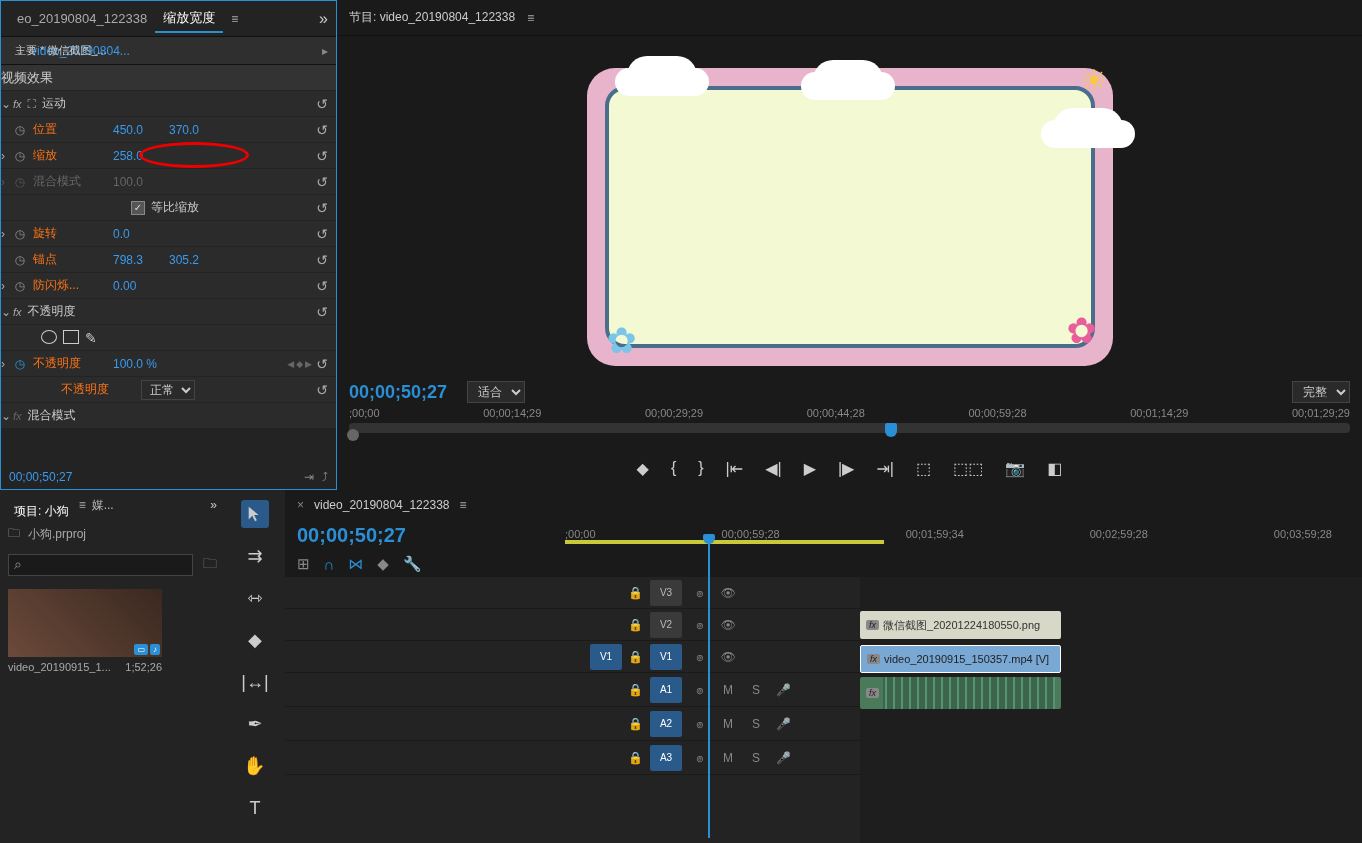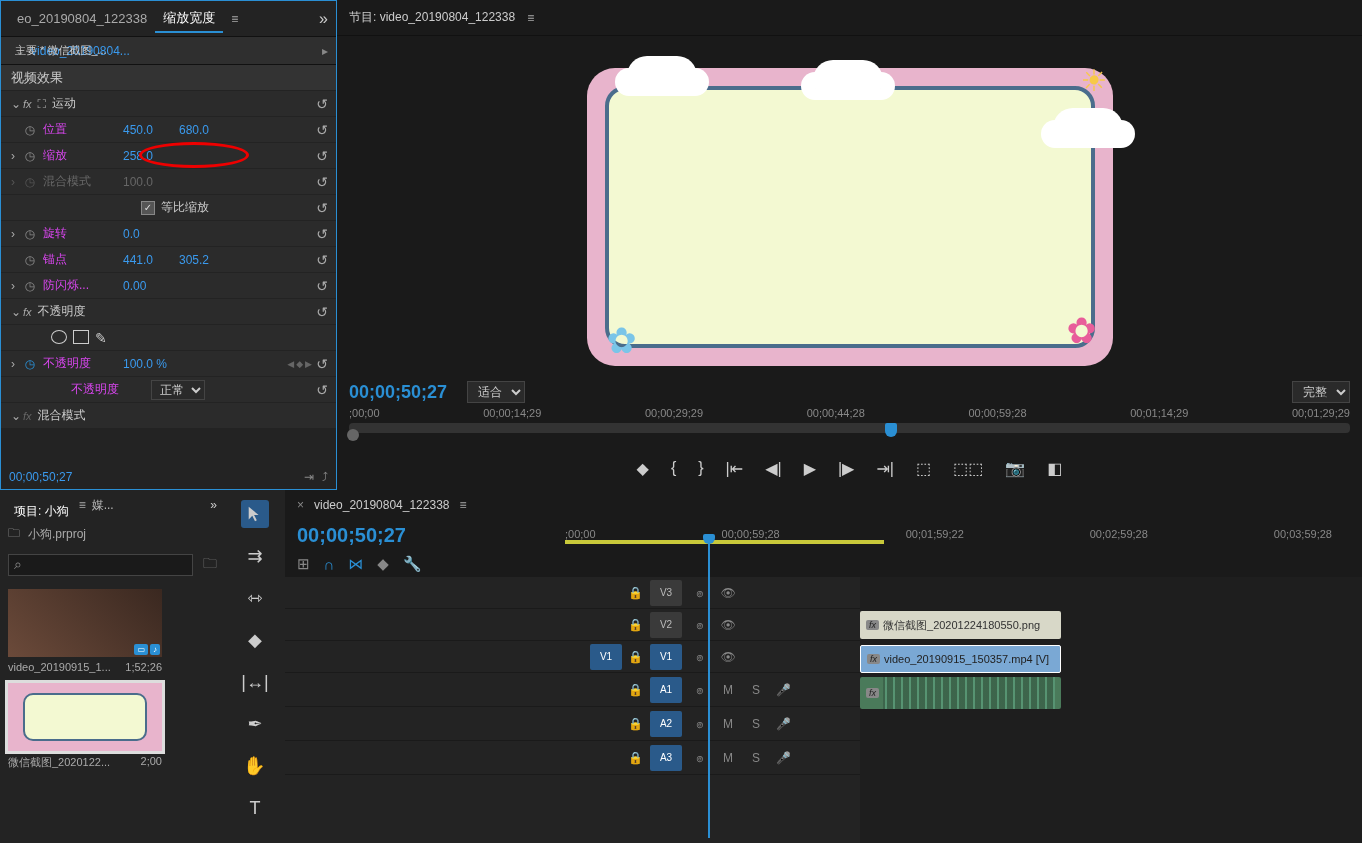--- a/index.html
+++ b/index.html
@@ -14,27 +14,27 @@
 .ec-tab { padding: 4px 8px; color: #aaa; font-size: 13px; }
 .ec-tab.active { color: #fff; border-bottom: 2px solid #2a8fd4; }
 .ec-tabs .menu-icon { margin-left: 8px; color: #aaa; }
 .ec-tabs .expand-icon { margin-left: auto; color: #ccc; font-size: 16px; }
 .ec-header { display: flex; align-items: center; height: 28px; padding: 0 8px; background: #2f2f2f; border-bottom: 1px solid #111; }
 .ec-header .clip { color: #ccc; flex: 0 0 auto; max-width: 130px; overflow: hidden; text-overflow: ellipsis; white-space: nowrap; }
 .ec-header .chev { color: #888; margin: 0 6px; }
 .ec-header .seq { color: #3a9aee; overflow: hidden; text-overflow: ellipsis; white-space: nowrap; flex: 1; }
 .ec-header .play { color: #888; margin-left: 4px; }
 .ec-section { background: #2b2b2b; }
-.ec-row { display: flex; align-items: center; height: 26px; padding-left: 10px; border-bottom: 1px solid #232323; position: relative; }
+.ec-row { display: flex; align-items: center; height: 26px; border-bottom: 1px solid #232323; position: relative; }
 .ec-row.cat { background: #333; font-size: 13px; }
 .ec-row .twirl { color: #aaa; width: 12px; }
 .ec-row .fx { font-style: italic; color: #aaa; margin-right: 6px; font-size: 11px; }
 .ec-row .icon { color: #aaa; margin-right: 6px; font-size: 12px; }
 .ec-row .sw { color: #888; margin-right: 6px; font-size: 12px; width: 14px; text-align: center; }
-.ec-row .label { color: #d946ef; width: 80px; }
+.ec-row .label { color: #f97316; width: 80px; }
 .ec-row .label.d { color: #666; }
 .ec-row .val { color: #3a9aee; width: 56px; text-align: left; }
 .ec-row .val.d { color: #666; }
 .ec-row .reset { position: absolute; right: 8px; color: #aaa; font-size: 14px; }
 .ec-row .kfnav { display: flex; gap: 2px; color: #666; margin-right: 24px; margin-left: auto; font-size: 9px; }
 .checkbox { width: 14px; height: 14px; background: #555; border: 1px solid #888; display: inline-flex; align-items: center; justify-content: center; margin-right: 6px; }
 .checkbox::after { content: "✓"; color: #ddd; font-size: 10px; }
 .ec-row .shapes { display: flex; gap: 6px; margin-left: 40px; }
 .shape-box { width: 16px; height: 14px; border: 1.5px solid #ccc; }
 .shape-ellipse { border-radius: 50%; }
@@ -167,21 +167,21 @@
           <span class="fx">fx</span>
           <span class="icon">⛶</span>
           <span>运动</span>
           <span class="reset">↺</span>
         </div>
         <div class="ec-row">
           <span class="twirl"></span>
           <span class="sw">◷</span>
           <span class="label">位置</span>
           <span class="val">450.0</span>
-          <span class="val">680.0</span>
+          <span class="val">370.0</span>
           <span class="reset">↺</span>
         </div>
         <div class="ec-row" style="position:relative">
           <span class="twirl">›</span>
           <span class="sw">◷</span>
           <span class="label">缩放</span>
           <span class="val">258.0</span>
           <span class="reset">↺</span>
           <div class="highlight-oval"></div>
         </div>
@@ -202,21 +202,21 @@
           <span class="twirl">›</span>
           <span class="sw">◷</span>
           <span class="label">旋转</span>
           <span class="val">0.0</span>
           <span class="reset">↺</span>
         </div>
         <div class="ec-row">
           <span class="twirl"></span>
           <span class="sw">◷</span>
           <span class="label">锚点</span>
-          <span class="val">441.0</span>
+          <span class="val">798.3</span>
           <span class="val">305.2</span>
           <span class="reset">↺</span>
         </div>
         <div class="ec-row">
           <span class="twirl">›</span>
           <span class="sw">◷</span>
           <span class="label">防闪烁...</span>
           <span class="val">0.00</span>
           <span class="reset">↺</span>
         </div>
@@ -344,29 +344,20 @@
             <div class="badges">
                 <span>▭</span>
                 <span>♪</span>
               </div>
           </div>
           <div class="proj-label">
             <span>video_20190915_1...</span>
             <span>1;52;26</span>
           </div>
         </div>
-        <div class="proj-item selected">
-          <div class="proj-thumb thumb-v2">
-            <div class="thumb-v2-inner"></div>
-          </div>
-          <div class="proj-label">
-            <span>微信截图_2020122...</span>
-            <span>2;00</span>
-          </div>
-        </div>
       </div>
     </div>
 
     <div class="tools">
       <div class="tool active">
           <svg viewBox="0 0 20 20">
             <path d="M3 2 L3 16 L7 12 L10 18 L12 17 L9 11 L14 11 Z"></path>
           </svg>
         </div>
       <div class="tool">⇉</div>
@@ -392,21 +383,21 @@
             <span class="on">∩</span>
             <span class="on">⋈</span>
             <span>◆</span>
             <span>🔧</span>
           </div>
         </div>
         <div class="tl-ruler">
           <div class="tl-ruler-ticks">
             <span>;00;00</span>
             <span>00;00;59;28</span>
-            <span>00;01;59;22</span>
+            <span>00;01;59;34</span>
             <span>00;02;59;28</span>
             <span>00;03;59;28</span>
           </div>
           <div class="tl-workarea"></div>
           <div class="tl-playhead"></div>
         </div>
       </div>
       <div class="tl-tracks">
         <div class="tl-track-headers">
           <div class="track-row">

